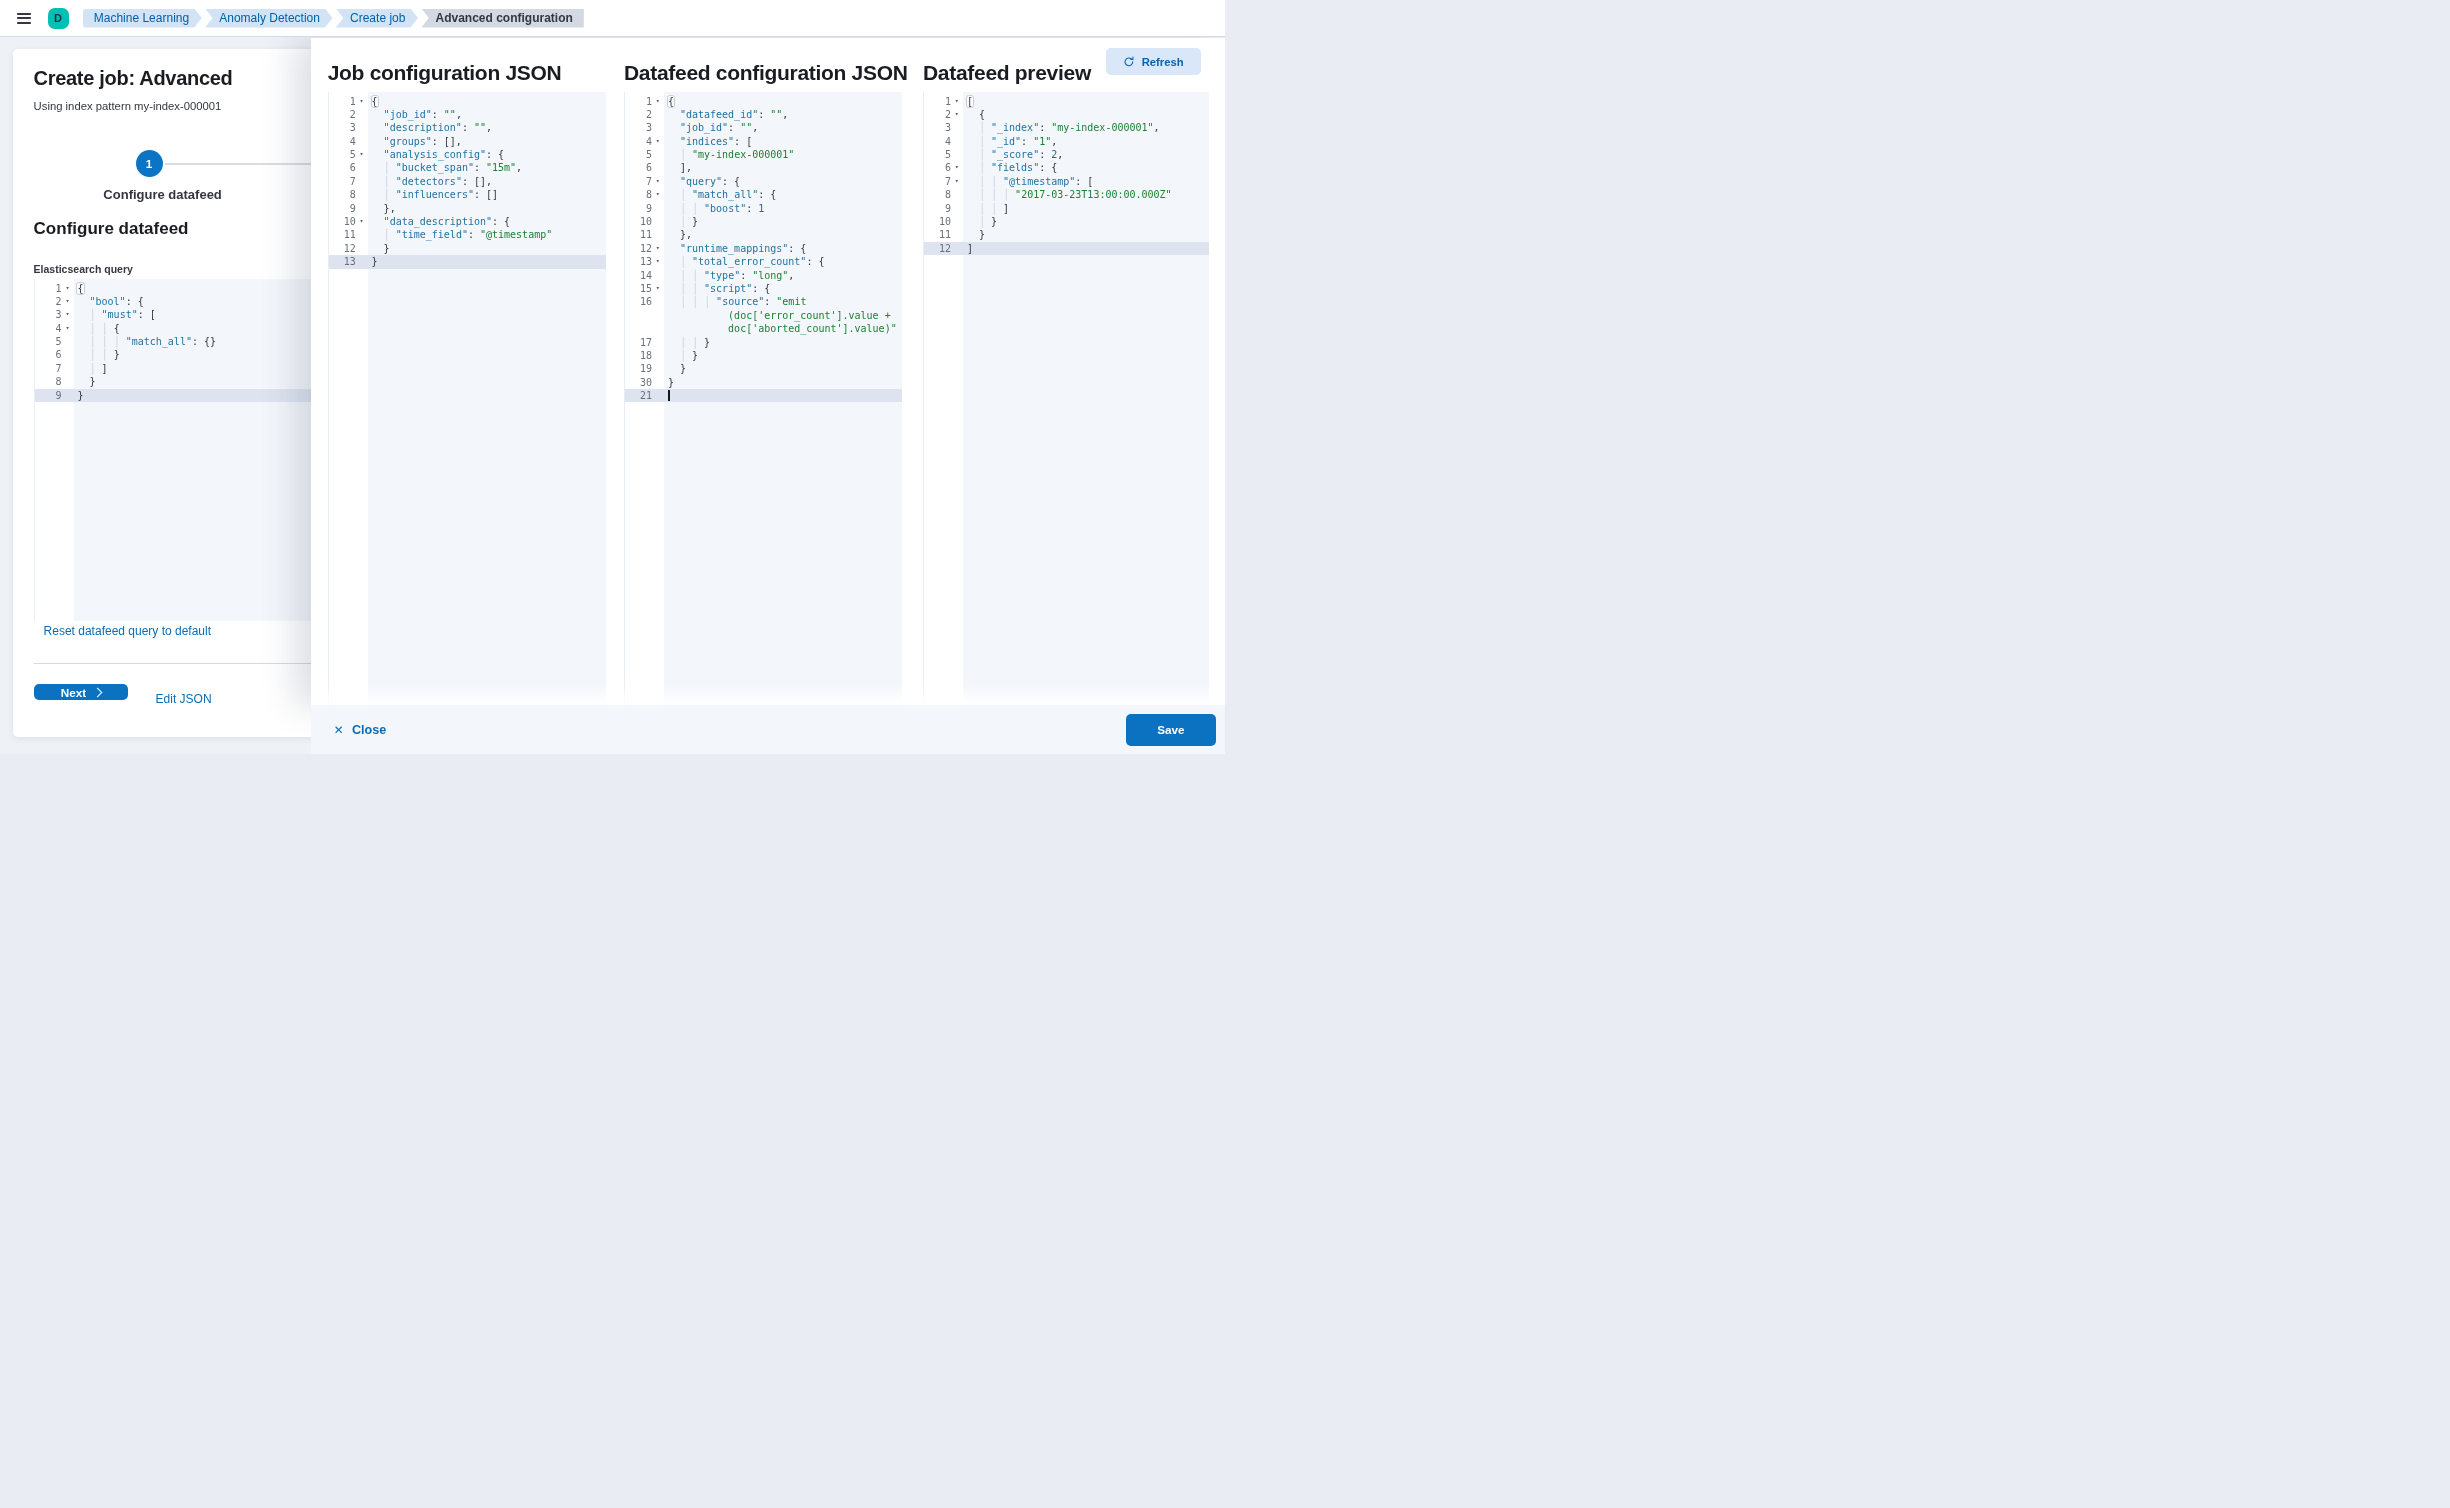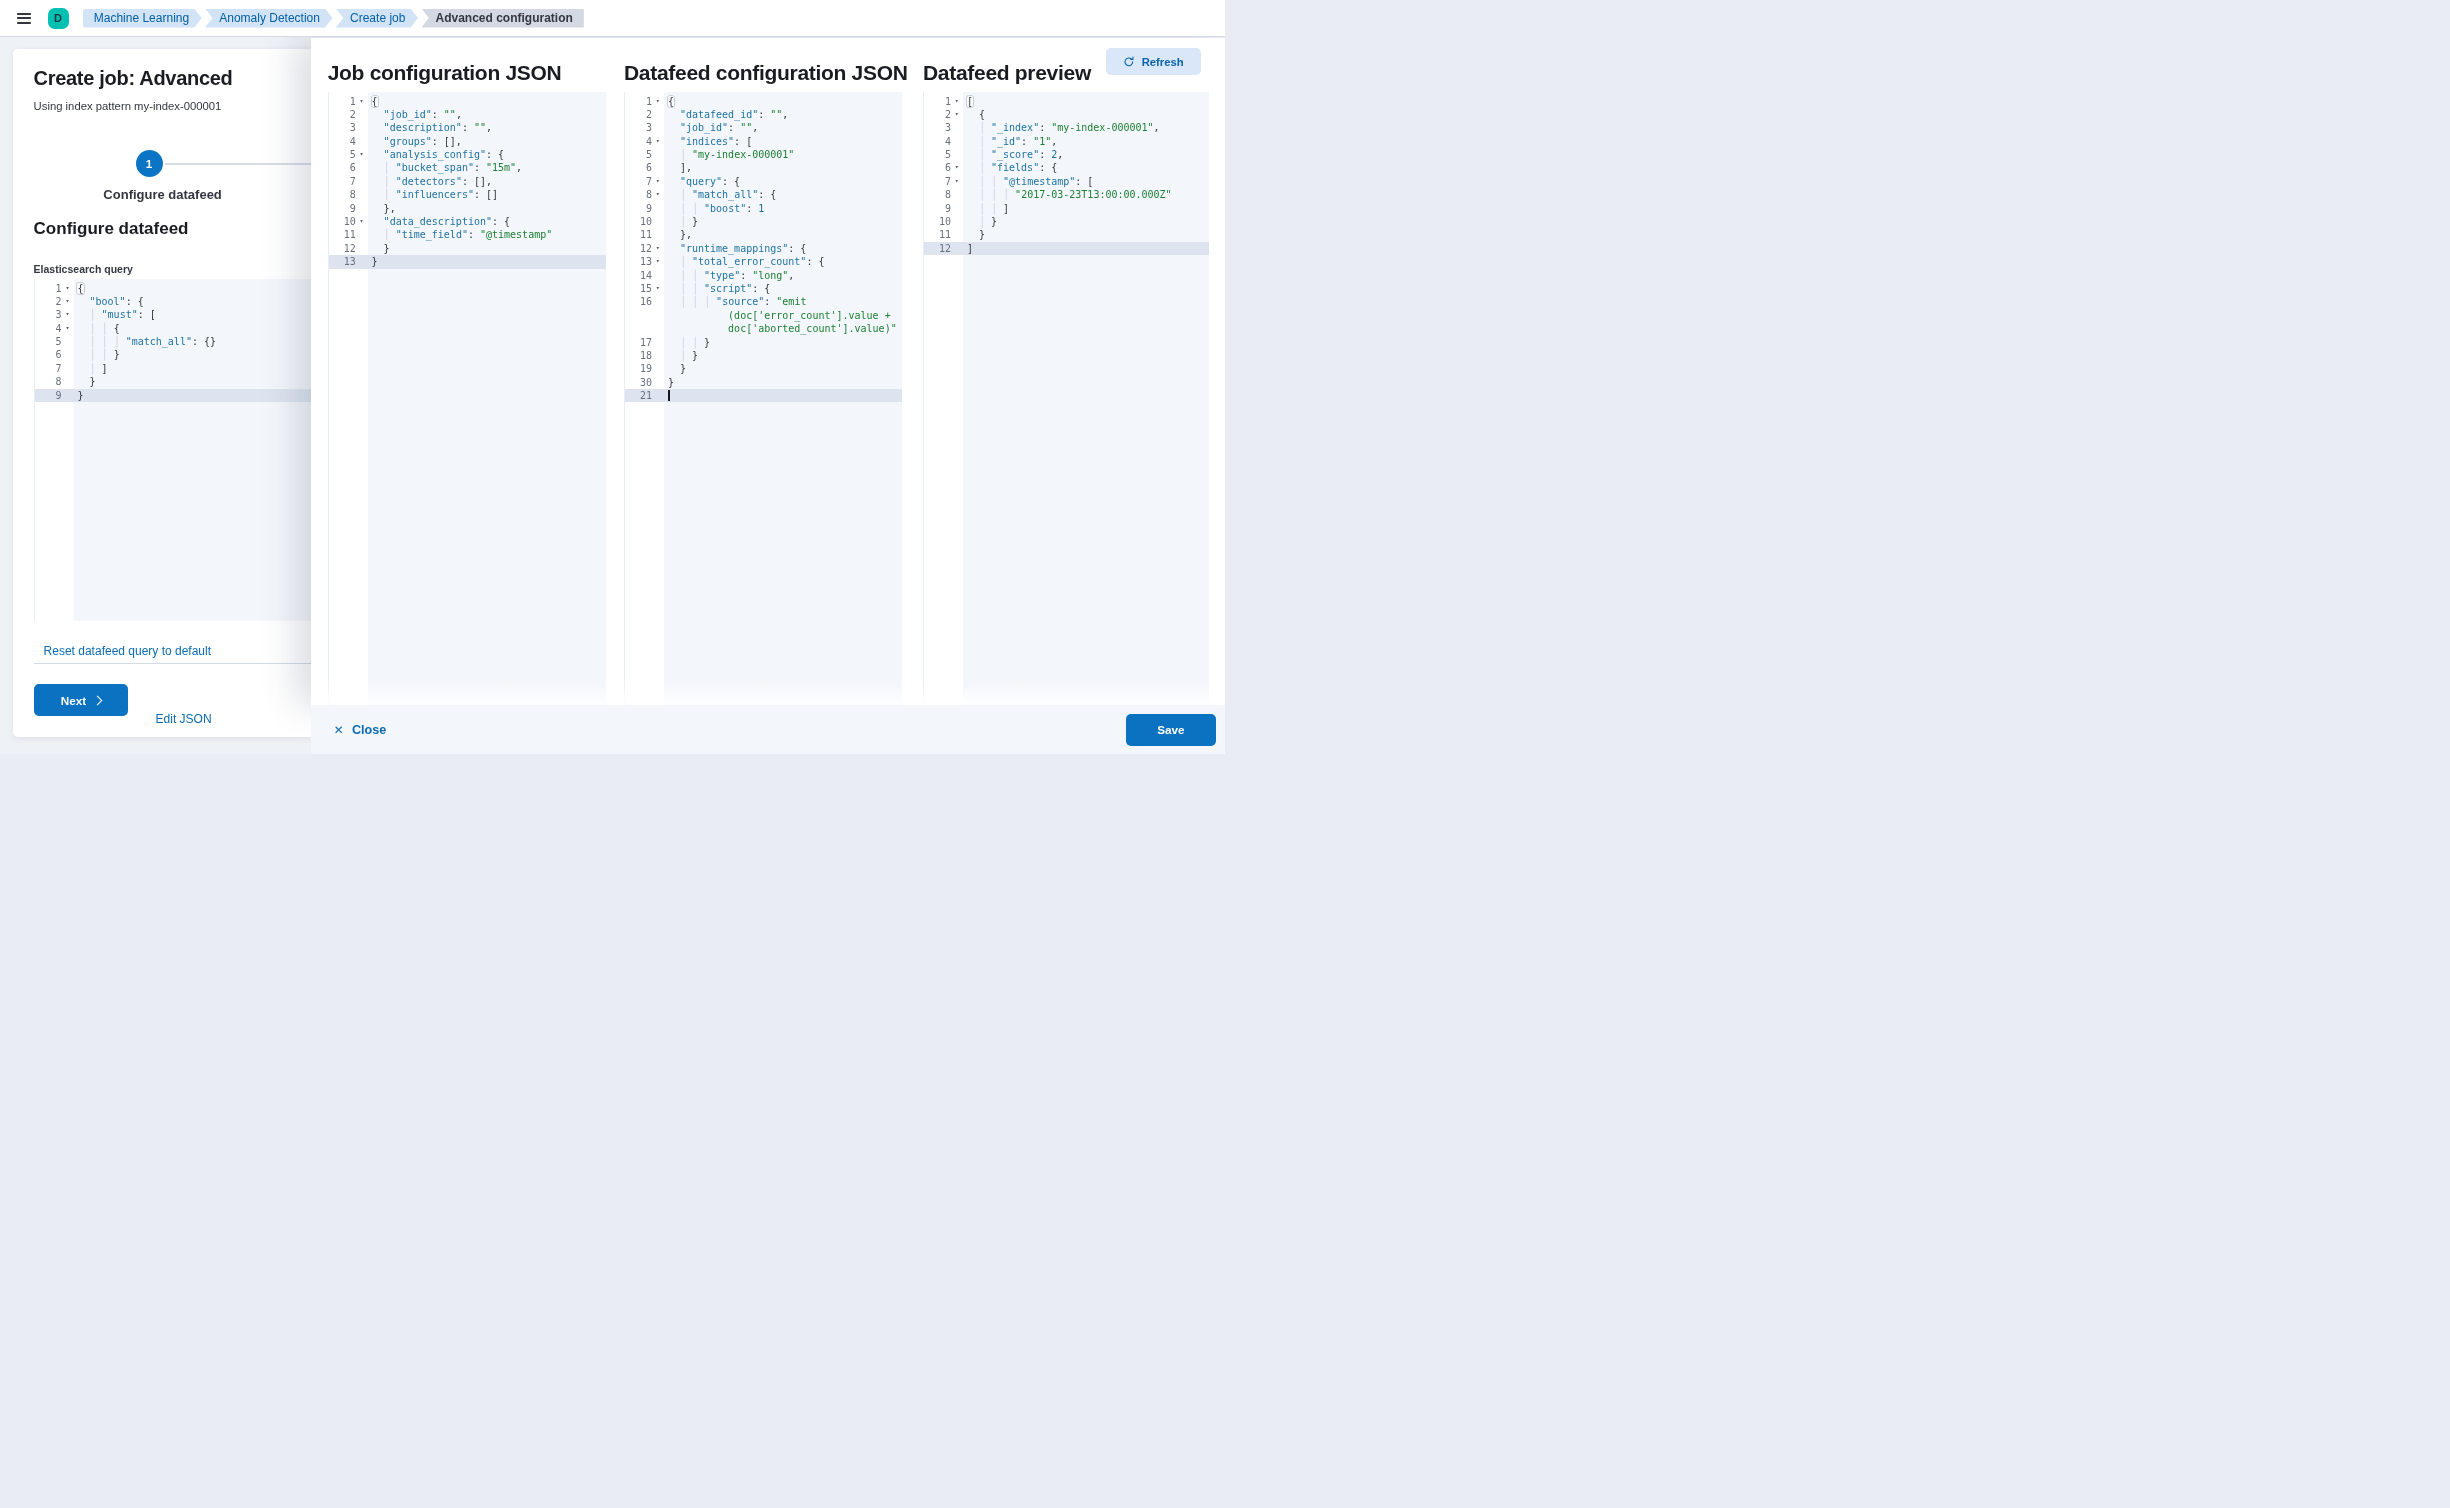--- a/index.html
+++ b/index.html
@@ -31,24 +31,24 @@
              color:#1a1c21;letter-spacing:-0.3px;}
   .wiz-sub{position:absolute;left:21px;top:51px;font-size:11.3px;color:#343741;}
   .step-circle{position:absolute;left:123px;top:101px;width:27px;height:27px;border-radius:50%;
                background:#0b74c4;color:#fff;font-size:11.7px;font-weight:700;display:flex;
                align-items:center;justify-content:center;cursor:pointer;}
   .step-line{position:absolute;left:152px;top:114px;width:469px;height:1.7px;background:#d7dce8;}
   .step-label{position:absolute;left:53px;top:138px;width:194px;text-align:center;
               font-size:13px;font-weight:700;color:#343741;}
   .sec-head{position:absolute;left:21px;top:170px;font-size:17px;font-weight:700;color:#1a1c21;}
   .q-label{position:absolute;left:21px;top:214px;font-size:10.5px;font-weight:700;color:#343741;}
-  .link{color:#0b6cb3;font-size:12px;font-weight:500;cursor:pointer;margin-top:20px;}
+  .link{color:#0b6cb3;font-size:12px;font-weight:500;cursor:pointer;}
   .reset-link{position:absolute;left:31px;top:575px;}
   .divider{position:absolute;left:21px;top:614px;width:490px;height:0.8px;background:#d3dae6;}
-  .next-btn{position:absolute;left:21px;top:635px;width:94px;height:32px;background:#0b72c2;
+  .next-btn{position:absolute;left:21px;top:635px;width:94px;height:16px;background:#0b72c2;
             border-radius:5px;color:#fff;font-size:11.7px;font-weight:600;display:flex;
             align-items:center;justify-content:center;gap:7.5px;cursor:pointer;border:none;text-align:right;}
   .chev{width:5.9px;height:5.9px;border-right:1.7px solid #fff;border-top:1.7px solid #fff;
         transform:rotate(45deg);margin-top:0px;}
   .editjson-link{position:absolute;left:143px;top:643px;}
 
   
   .flyout{position:absolute;left:311px;top:38px;width:914px;height:667px;background:#fff;
           z-index:10;box-shadow:-15px 0 33px rgba(55,68,92,.18);}
   .col-title{position:absolute;top:22.6px;font-size:21px;font-weight:700;color:#1a1c21;

